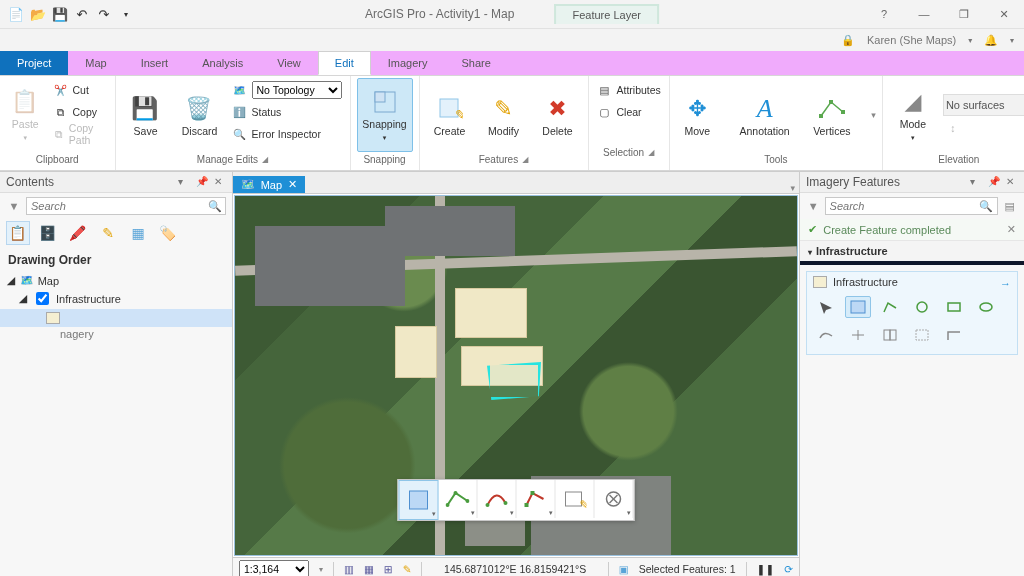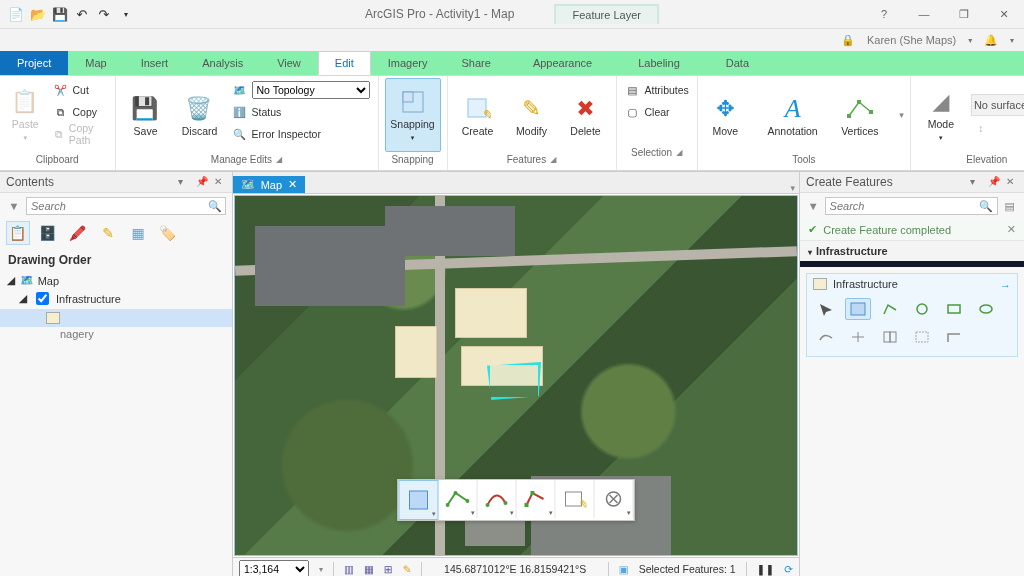--- a/index.html
+++ b/index.html
@@ -5,21 +5,21 @@
   html,body{margin:0;padding:0;font-family:"Segoe UI",Arial,sans-serif;font-size:11px;color:#333;background:#fff;width:1024px;height:576px;overflow:hidden}
   .titlebar{height:28px;display:flex;align-items:center;background:#f3f3f3;border-bottom:1px solid #e1e1e1;position:relative}
   .qat{display:flex;gap:6px;padding:0 8px;align-items:center}
   .qat .ic{width:16px;height:16px;display:flex;align-items:center;justify-content:center;font-size:13px;cursor:pointer}
   .title-center{position:absolute;left:50%;transform:translateX(-50%);display:flex;align-items:center;gap:40px}
   .title-main{color:#6b6b6b;font-size:12px}
   .fl-tab{background:#e8f3ef;border:2px solid #cfe7dc;border-bottom:none;padding:3px 16px;color:#555;font-size:11px}
   .winbtns{margin-left:auto;display:flex}
   .winbtns div{width:40px;height:28px;display:flex;align-items:center;justify-content:center;cursor:pointer;color:#666;font-size:11px}
   .userrow{height:22px;display:flex;align-items:center;justify-content:flex-end;background:#f3f3f3;padding:0 10px;gap:12px;color:#777;font-size:11px}
-  .ribbon-tabs{height:24px;display:flex;align-items:center;background:#86efac}
+  .ribbon-tabs{height:24px;display:flex;align-items:center;background:#f0abfc}
   .rtab{padding:5px 16px;color:#555;cursor:pointer;border:1px solid transparent}
   .rtab.proj{background:#0f71bd;color:#fff}
   .rtab.active{background:#fff;border:1px solid #d0d0d0;border-bottom:1px solid #fff;color:#0f71bd}
   .fl-subtabs{margin-left:16px;display:flex;gap:28px;color:#777}
   .ribbon{height:94px;background:#fff;border-top:1px solid #d6d6d6;border-bottom:1px solid #d6d6d6;display:flex}
   .group{border-right:1px solid #e6e6e6;padding:2px 6px 0 6px;display:flex;flex-direction:column;position:relative}
   .group-body{flex:1;display:flex;gap:6px;align-items:flex-start}
   .group-label{text-align:center;font-size:10px;color:#666;padding:2px 0 12px 0;display:flex;justify-content:center;gap:4px;align-items:center}
   .big{display:flex;flex-direction:column;align-items:center;justify-content:center;width:46px;height:72px;gap:2px;cursor:pointer;border:1px solid transparent;border-radius:2px}
   .big .bic{width:30px;height:30px;display:flex;align-items:center;justify-content:center;font-size:22px}
@@ -67,21 +67,21 @@
   
   .ctoolbar{position:absolute;bottom:34px;left:50%;transform:translateX(-50%);display:flex;background:#fff;border:1px solid #c8c8c8;box-shadow:0 1px 4px rgba(0,0,0,0.25)}
   .ctoolbar .cell{width:38px;height:38px;border-right:1px solid #e6e6e6;display:flex;align-items:center;justify-content:center;cursor:pointer;position:relative}
   .ctoolbar .cell.on{background:#e3f1fb;border:1px solid #8fc5e8}
   .dd{position:absolute;bottom:1px;right:2px;font-size:7px;color:#666}
   .statusbar{height:22px;border-top:1px solid #ccc;display:flex;align-items:center;font-size:10.5px;gap:10px;padding:0 6px;background:#f6f6f6}
   .sb-sep{width:1px;height:14px;background:#ccc}
   
   .statusmsg{display:flex;align-items:center;gap:6px;padding:4px 8px;background:#f5f9f5;color:#5a8a5a;border-bottom:1px solid #e6e6e6}
   .statusmsg .x{margin-left:auto;color:#888;cursor:pointer}
-  .section-hdr{padding:4px 8px;font-weight:bold;font-size:11px;background:#f4f4f4;border-bottom:6px solid #0f172a}
+  .section-hdr{padding:4px 8px;font-weight:bold;font-size:11px;background:#f4f4f4;border-bottom:4px solid #0f172a}
   .tmpl{margin:6px;border:1px solid #c2dff3;background:#eef7fd}
   .tmpl-row{display:flex;align-items:center;gap:6px;padding:4px 6px}
   .toolgrid{display:flex;flex-wrap:wrap;gap:6px;padding:4px 6px 8px 6px}
   .tool{width:24px;height:20px;border:1px solid transparent;display:flex;align-items:center;justify-content:center;cursor:pointer;border-radius:2px}
   .tool.on{background:#d6ecfa;border:1px solid #8fc5e8}
   .go-arrow{color:#1f8fd6;font-weight:bold}
   svg{display:block}
 </style>
 </head>
 <body>
@@ -117,25 +117,20 @@
 
 <div class="ribbon-tabs">
   <div class="rtab proj">Project</div>
   <div class="rtab">Map</div>
   <div class="rtab">Insert</div>
   <div class="rtab">Analysis</div>
   <div class="rtab">View</div>
   <div class="rtab active">Edit</div>
   <div class="rtab">Imagery</div>
   <div class="rtab">Share</div>
-  <div class="fl-subtabs">
-    <div class="rtab" style="padding:5px 8px">Appearance</div>
-    <div class="rtab" style="padding:5px 8px">Labeling</div>
-    <div class="rtab" style="padding:5px 8px">Data</div>
-  </div>
 </div>
 
 <div class="ribbon">
 
   <div class="group">
     <div class="group-body">
       <div class="big disabled">
         <div class="bic">📋</div>
         <span>Paste</span>
         <span style="font-size:7px;color:#bbb">▾</span>
@@ -164,21 +159,21 @@
           <div class="bic">💾</div>
           <span>Save</span>
         </div>
       <div class="big">
           <div class="bic">🗑️</div>
           <span>Discard</span>
         </div>
       <div class="smallcol">
         <div class="srow">
             <span class="sic">🗺️</span>
-            <select style="width:118px;height:18px"><option>No Topology</option></select>
+            <select style="width:90px;height:18px"><option>No Topology</option></select>
           </div>
         <div class="srow">
             <span class="sic">ℹ️</span>
             <span>Status</span>
           </div>
         <div class="srow">
             <span class="sic">🔍</span>
             <span>Error Inspector</span>
           </div>
       </div>
@@ -421,21 +416,21 @@
       <span style="color:#59a4d8">▣</span>
       <span>Selected Features: 1</span>
       <div class="sb-sep"></div>
       <span>❚❚</span>
       <span style="color:#1f8fd6">⟳</span>
     </div>
   </div>
 
   <div class="pane" style="width:224px;border-left:1px solid #ccc">
     <div class="pane-titlebar">
-      <span class="pane-title">Create Features</span>
+      <span class="pane-title">Imagery Features</span>
       <span class="pin">▾</span>
       <span class="pin">📌</span>
       <span class="pin">✕</span>
     </div>
     <div class="searchrow">
       <div style="width:16px;text-align:center;color:#888">▼</div>
       <div class="sbox">
           <input placeholder="Search" style="">
           <div class="mag">🔍</div>
         </div>

